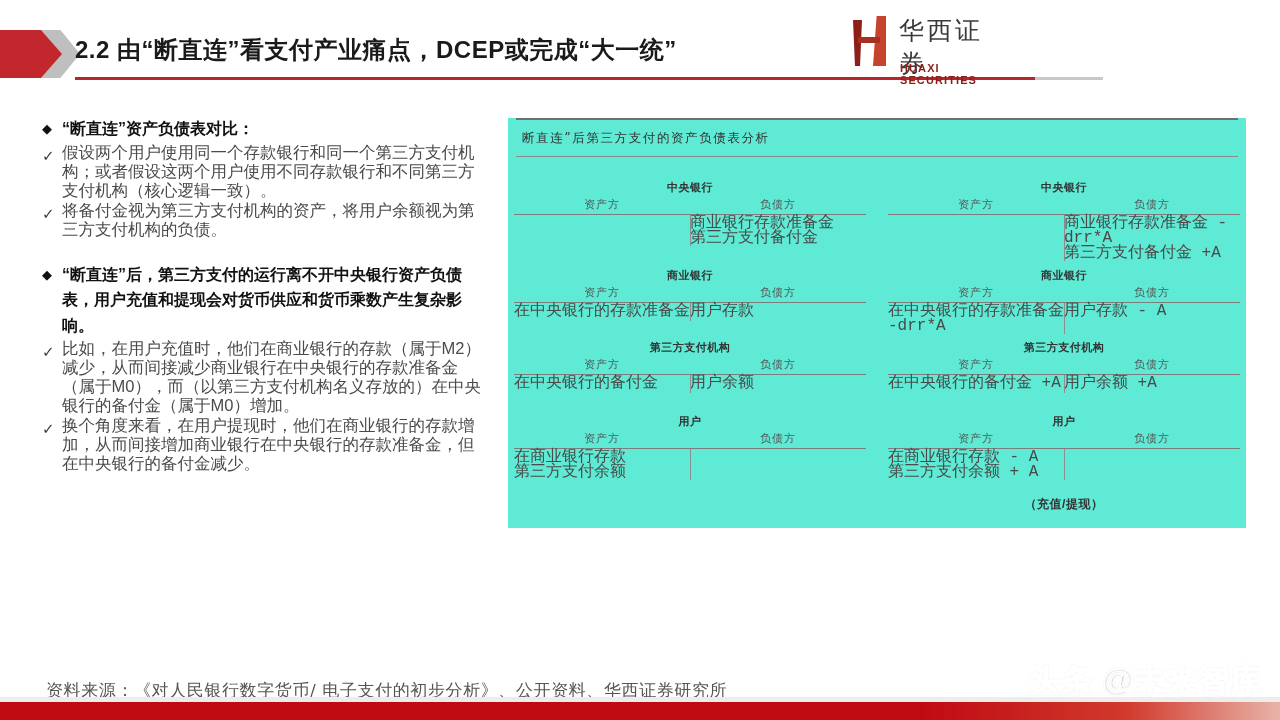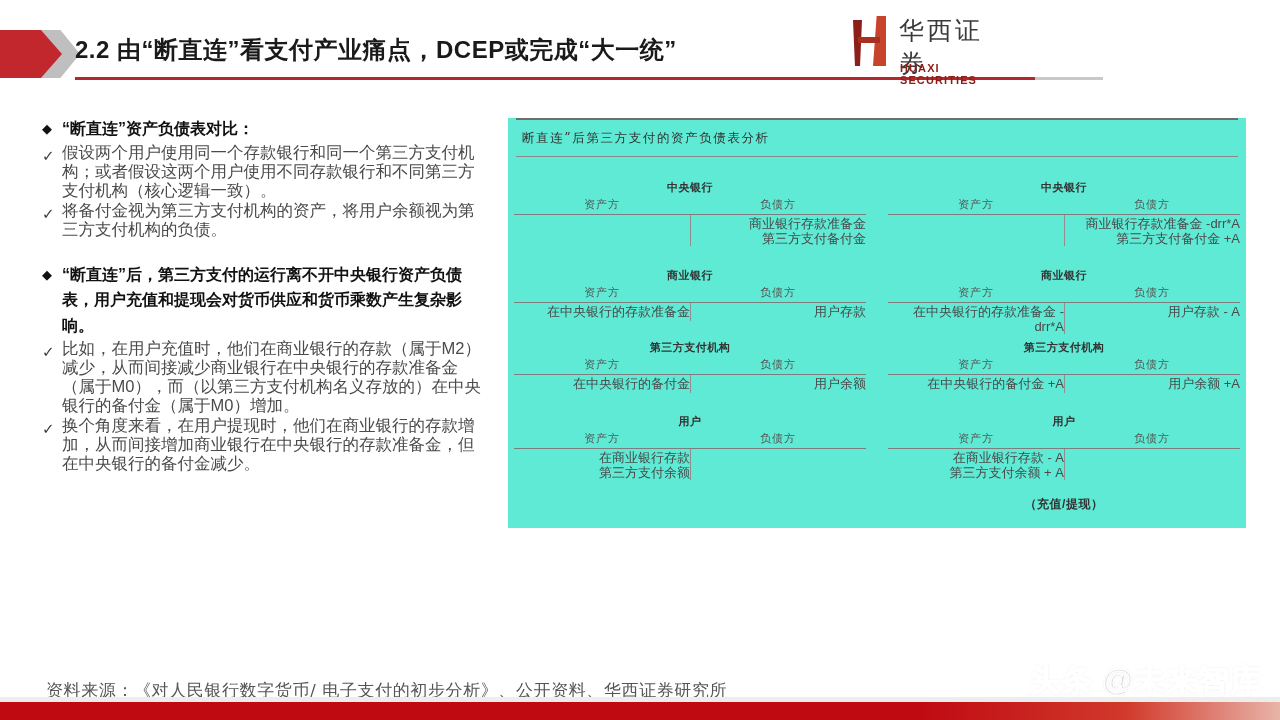--- a/index.html
+++ b/index.html
@@ -63,22 +63,22 @@
       font-family:"DejaVu Serif","Liberation Serif",serif;letter-spacing:1.6px;}
 
   .tbl{position:absolute;width:352px;}
   .tbl .t-title{text-align:center;font-size:11px;font-weight:bold;color:#333;
       margin-bottom:2px;letter-spacing:.5px;}
   .t-head{display:flex;position:relative;height:17px;}
   .t-head .h{flex:1;text-align:center;font-size:11px;color:#555;
       font-family:"DejaVu Serif","Liberation Serif",serif;letter-spacing:.8px;}
   .t-rule{height:1px;background:#7d7d7d;width:100%;}
   .t-body{display:flex;position:relative;min-height:18px;}
-  .t-body .c{flex:1;text-align:right;font-size:13px;color:#4a4a4a;line-height:15px;
-      padding-top:1px;}
+  .t-body .c{flex:1;text-align:left;font-size:16px;color:#4a4a4a;line-height:15px;
+      padding-top:1px;font-family:Liberation Mono, monospace;}
   .t-body .c.left{}
   .t-divider{position:absolute;left:50%;top:0;bottom:0;width:1px;background:#8e8e8e;}
 
   .note{position:absolute;text-align:center;font-size:12px;font-weight:bold;color:#333;
       letter-spacing:.5px;}
 
   
   #footer-src{position:absolute;left:46px;top:679px;font-size:17px;color:#555;
       font-family:"DejaVu Serif","Liberation Serif",serif;letter-spacing:.6px;white-space:nowrap;}
   #footer-strip{position:absolute;left:0;top:697px;width:1280px;height:5px;background:#ededed;}

